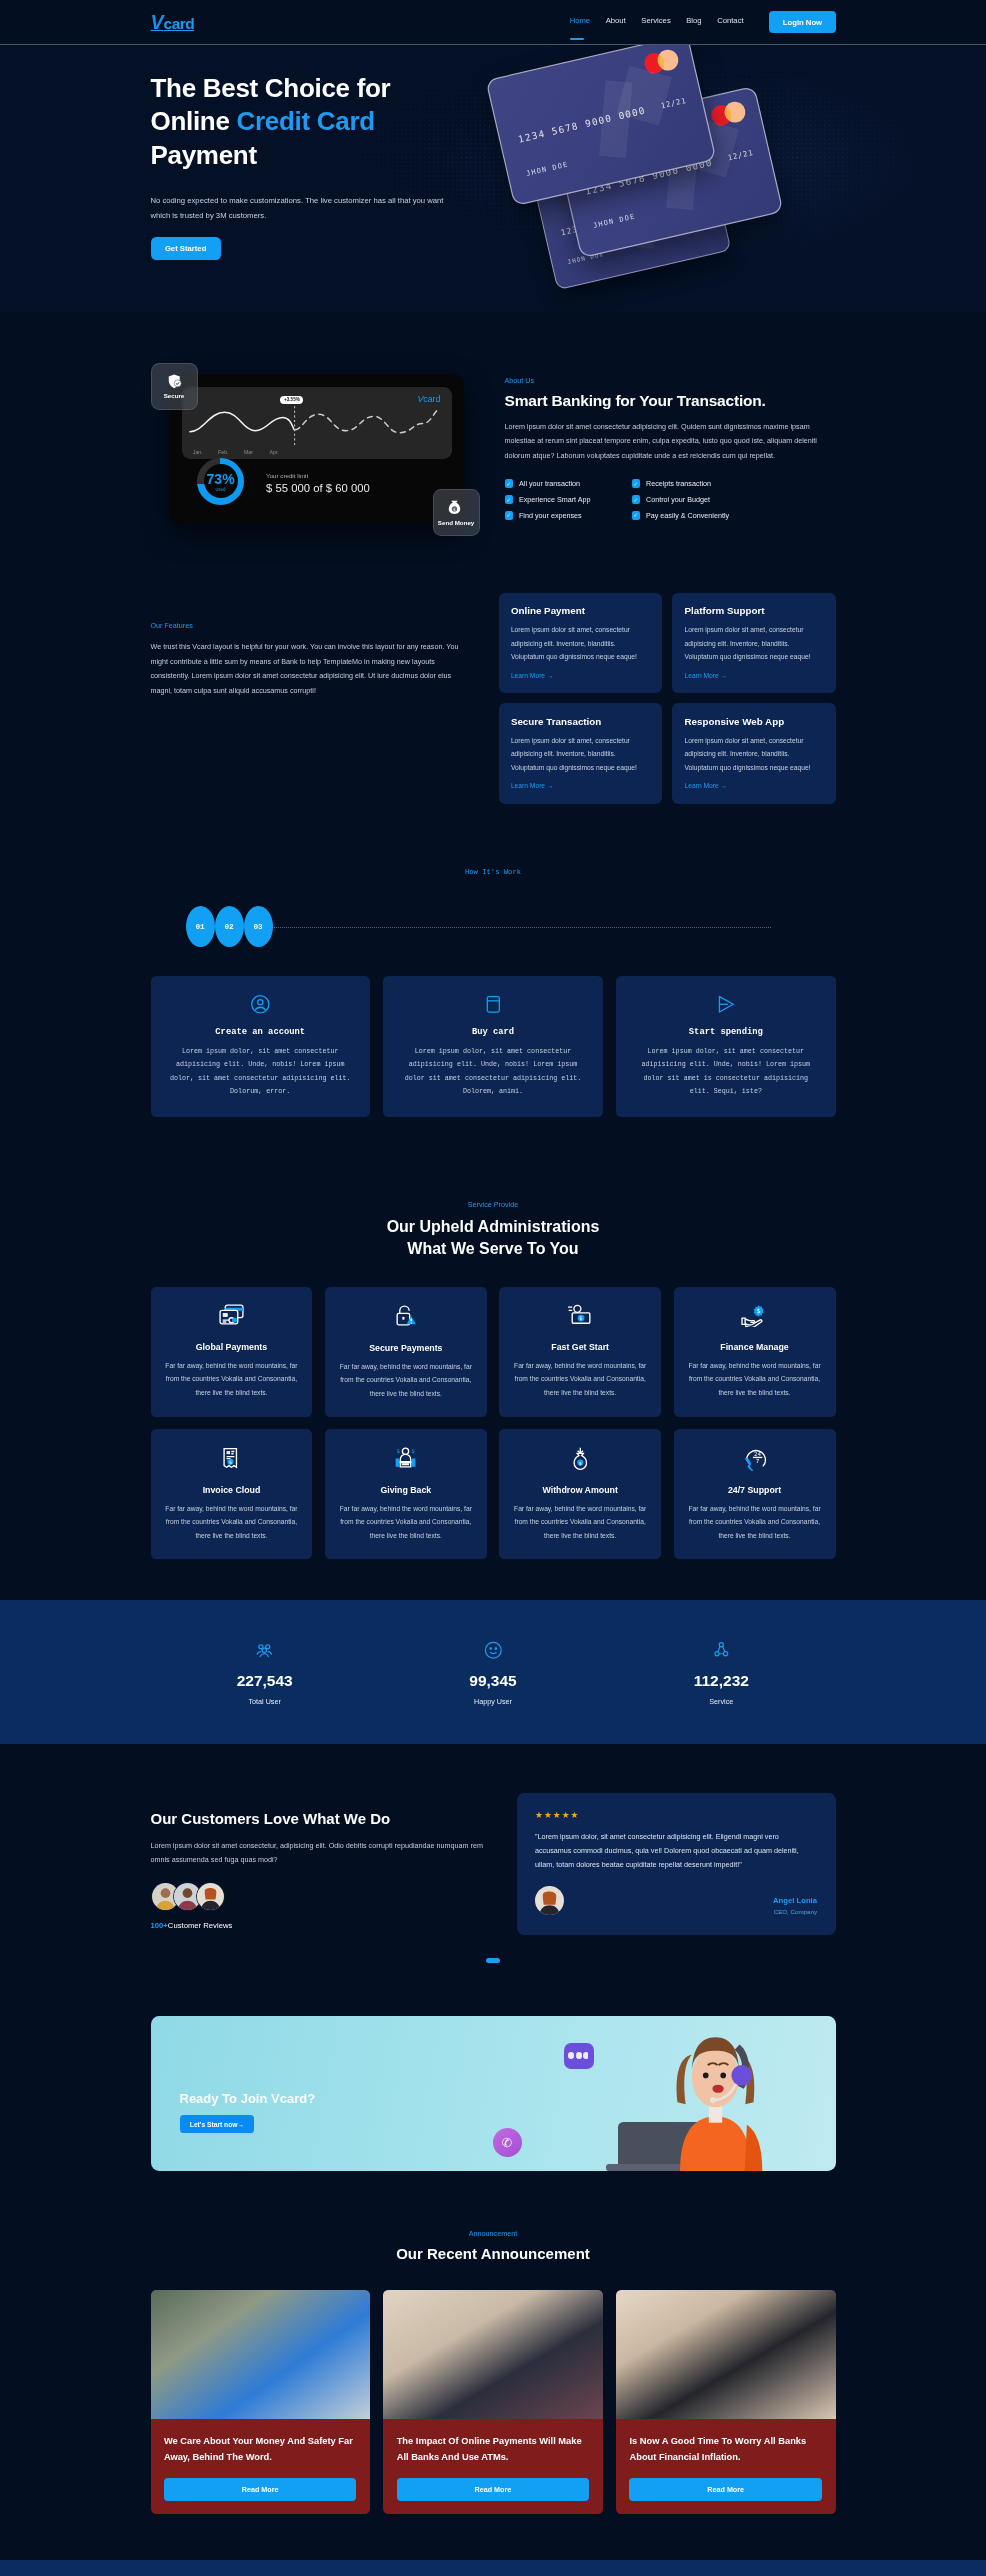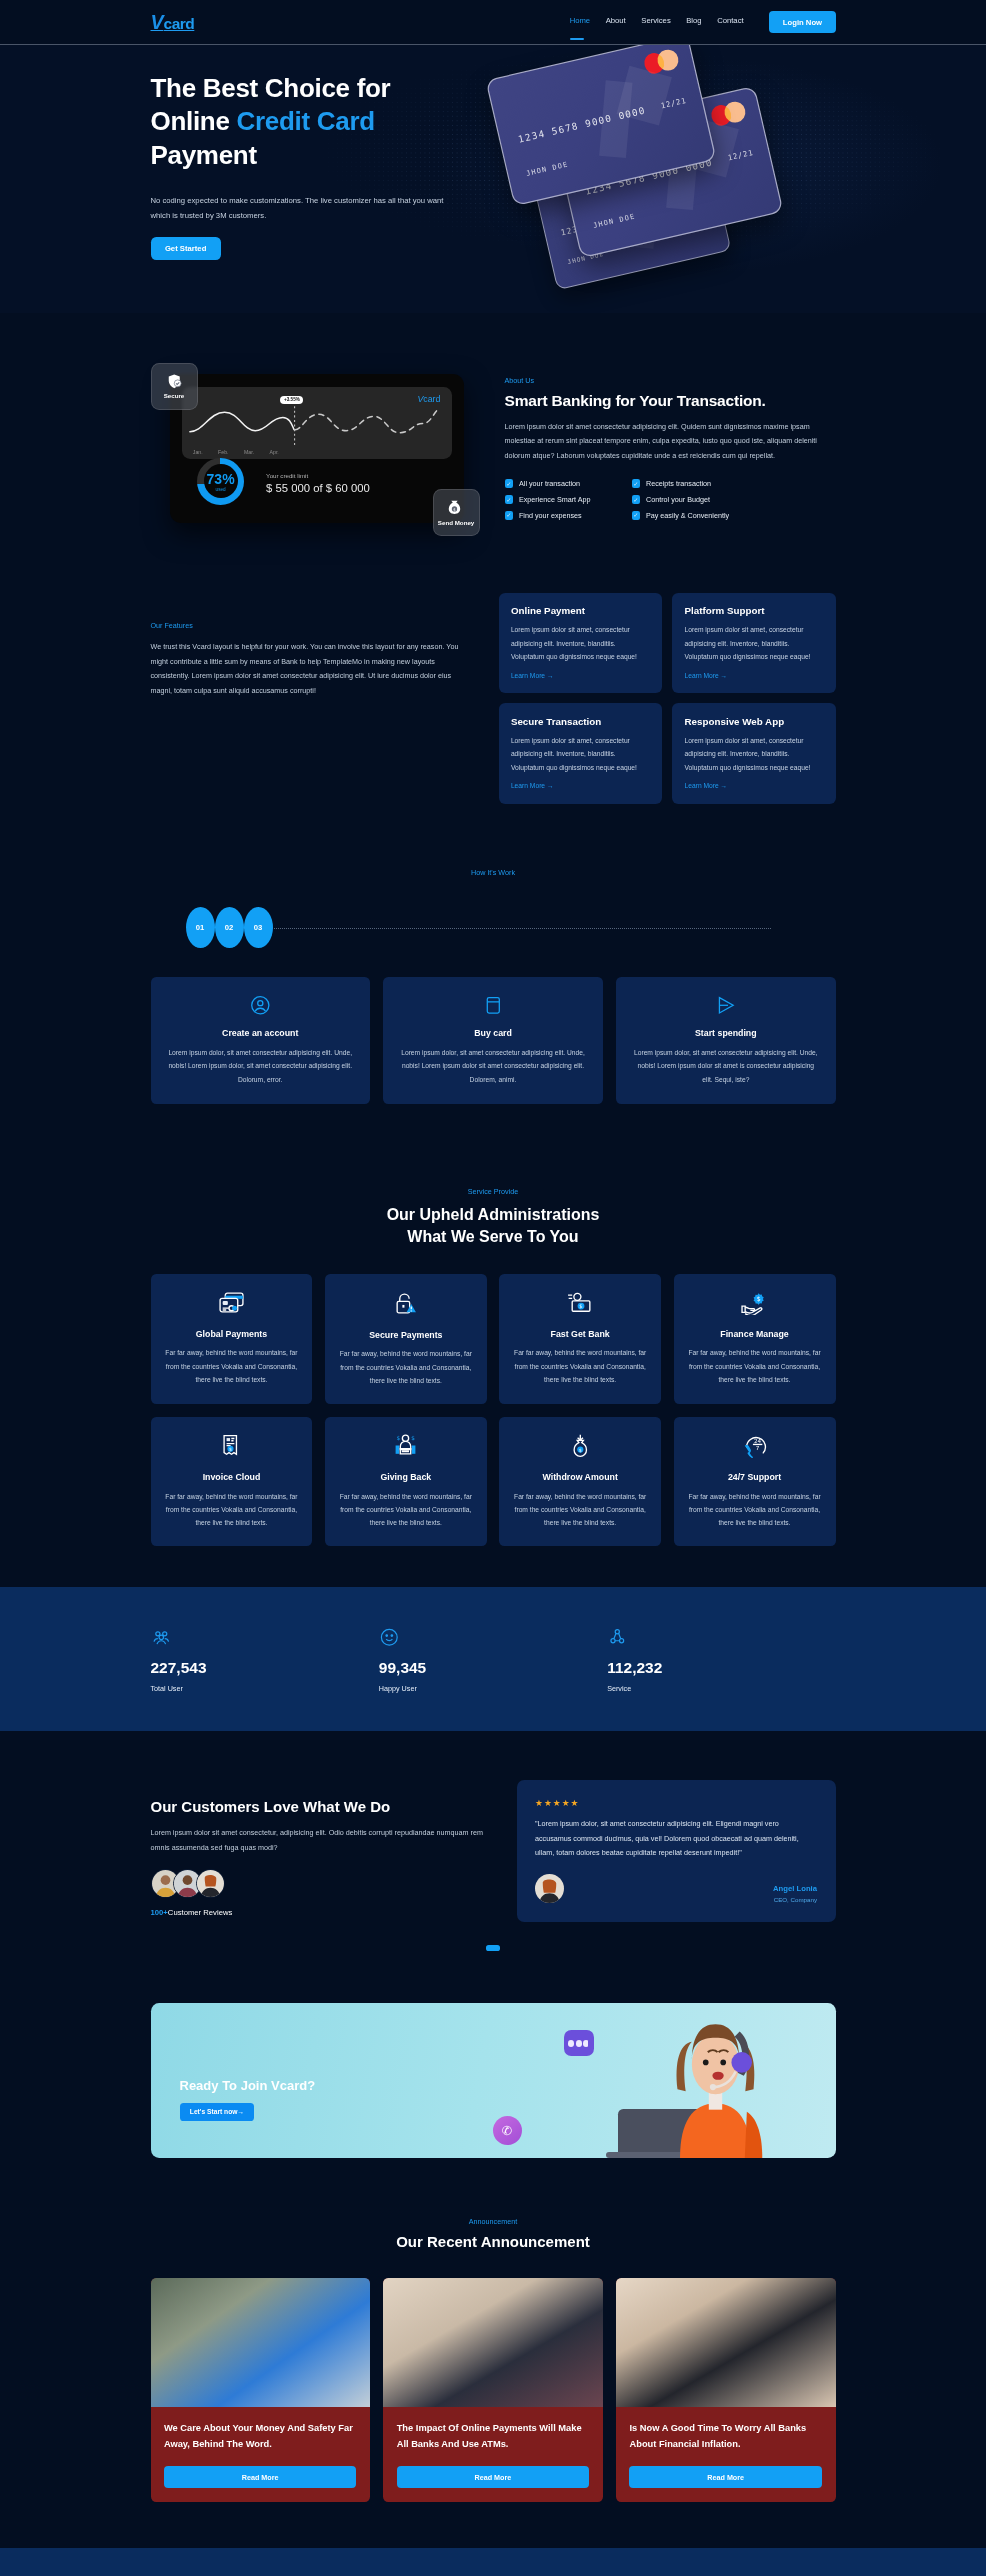--- a/index.html
+++ b/index.html
@@ -143,21 +143,21 @@
   .feat-left{ width:319px; padding-top:28px; }
   .feat-h2{ font-size:15px; font-weight:bold; line-height:1.35; margin-top:7.2px; }
   .feat-p{ margin-top:10.3px; font-size:7.2px; line-height:2.05; color:#c3cfdd; }
   .feat-cards{ flex:1; display:grid; grid-template-columns:1fr 1fr; gap:10.3px; }
   .fcard{ background:#0c2552; border-radius:6.2px; padding:12.4px 12.4px 13.4px; }
   .fcard h3{ font-size:9.8px; font-weight:bold; }
   .fcard p{ margin-top:7.2px; font-size:6.7px; line-height:2.0; color:#c8d4e4; }
   .learn{ display:inline-block; margin-top:8.2px; color:#1e9bf0; font-size:6.7px; text-decoration:none; }
 
   
-  .steps{ padding:49px 0 31px; text-align:center; }
+  .steps{ padding:49px 0 31px; text-align:center;font-family:Liberation Mono, monospace; }
   .steps-eyebrow{ color:#1e9bf0; font-size:7.2px; }
   .bullets{ position:relative; display:flex; justify-content:flex-start; margin:30px 35px 0; }
   .bullets:before{
     content:""; position:absolute; left:30px; right:30px; top:50%;
     border-top:1px dotted rgba(190,210,235,.45);
   }
   .bullet{
     position:relative; width:29px; height:41px; border-radius:50%;
     background:#12a0f5; color:#fff; display:flex; align-items:center; justify-content:center;
     font-size:7.7px; font-weight:bold;
@@ -171,21 +171,21 @@
   
   .services{ padding:52px 0 41px; text-align:center; }
   .svc-h2{ font-size:16px; font-weight:bold; margin-top:7.2px; line-height:1.4; }
   .svc-grid{ display:grid; grid-template-columns:repeat(4,1fr); gap:12.4px; margin-top:26px; }
   .svc{ background:#0c2552; border-radius:5.2px; padding:17.5px 12.4px 16.5px; text-align:center; }
   .svc h3{ margin-top:12.4px; font-size:8.8px; font-weight:bold; }
   .svc p{ margin-top:7.2px; font-size:6.7px; line-height:2.0; color:#c5d2e2; }
 
   
   .stats{ background:#0a2c5e; padding:40px 0 38px; }
-  .stat-grid{ display:grid; grid-template-columns:repeat(3,1fr); text-align:left; }
+  .stat-grid{ display:grid; grid-template-columns:repeat(3,1fr); text-align:center; }
   .stat .num{ font-size:15.5px; font-weight:bold; margin-top:9.3px; }
   .stat .lbl{ font-size:7.2px; margin-top:7.2px; color:#e6eef8; }
 
   
   .testi{ padding:49px 0 20.6px; }
   .testi-row{ display:flex; gap:31px; align-items:flex-start; }
   .testi-left{ width:335px; padding-top:17.5px; }
   .testi-h2{ font-size:15px; font-weight:bold; }
   .testi-p{ margin-top:11.3px; font-size:7.2px; line-height:2.05; color:#c3cfdd; }
   .avatars{ display:flex; margin-top:13.4px; }
@@ -513,21 +513,21 @@
         <p>Far far away, behind the word mountains, far from the countries Vokalia and Consonantia, there live the blind texts.</p>
       </div>
       <div class="svc">
         <svg width="27" height="23" viewBox="0 0 26 22" fill="none" stroke="#fff" stroke-width="1.3">
           <circle cx="10" cy="4.6" r="3.4"></circle>
             <path d="M1 3h4M1.6 6h3.4"></path>
           <rect x="5" y="8.5" width="17" height="10" rx="1"></rect>
           <circle cx="13.5" cy="13.5" r="3.3" fill="#12a0f5" stroke="none"></circle>
           <text x="13.5" y="15.6" font-size="5" fill="#fff" text-anchor="middle" font-family="DejaVu Sans" stroke="none">$</text>
         </svg>
-        <h3>Fast Get Bank</h3>
+        <h3>Fast Get Start</h3>
         <p>Far far away, behind the word mountains, far from the countries Vokalia and Consonantia, there live the blind texts.</p>
       </div>
       <div class="svc">
         <svg width="27" height="23" viewBox="0 0 26 22" fill="none" stroke="#fff" stroke-width="1.3">
           <path d="M17 1.2l1.2 1.3 1.8-.2.3 1.8 1.6.9-.8 1.6.8 1.6-1.6.9-.3 1.8-1.8-.2L17 12.2l-1.2-1.3-1.8.2-.3-1.8-1.6-.9.8-1.6-.8-1.6 1.6-.9.3-1.8 1.8.2z" fill="#12a0f5" stroke="none"></path>
           <text x="17" y="8.6" font-size="6" fill="#fff" text-anchor="middle" font-family="DejaVu Sans" stroke="none">$</text>
           <path d="M1 13.5h3v6H1z"></path>
           <path d="M4 14.6c2.4 0 3.2 1.4 5 1.4h3.4c1 0 1 1.6 0 1.6H9"></path>
           <path d="M4 18.9c2.8 1.6 5.6 1.8 8 0l6.5-3.6c1.2-.7 2.2.9 1 1.9l-6.4 4.4c-2.4 1.5-6.3 1.1-9.1-.8"></path>
         </svg>

